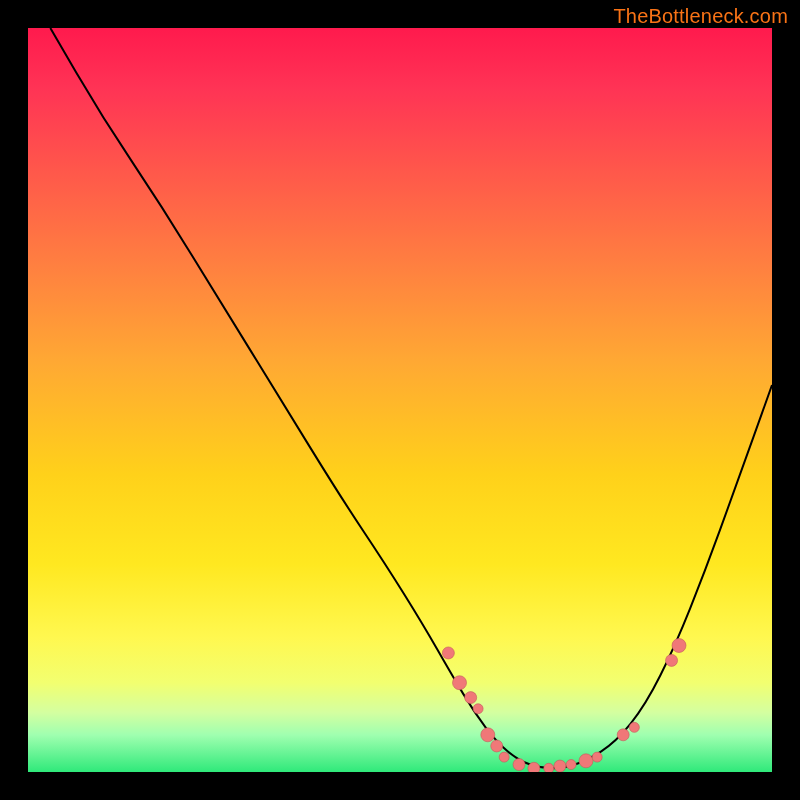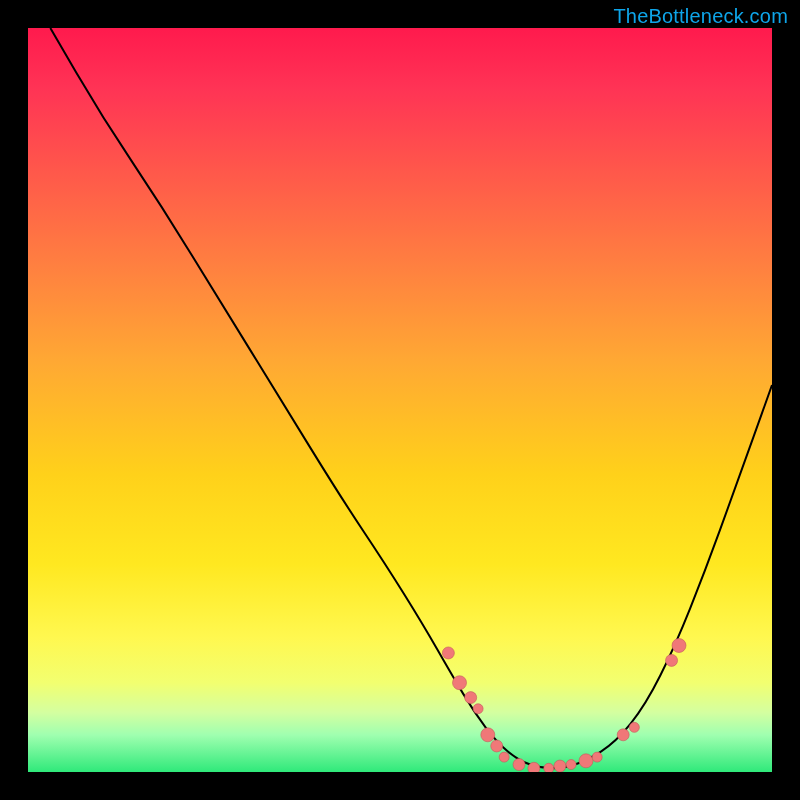--- a/index.html
+++ b/index.html
@@ -24,21 +24,21 @@
       #d4ffa0 92%,
       #a0ffb0 95%,
       #2fe97a 100%);
   }
   svg.curve { position: absolute; left: 0; top: 0; width: 744px; height: 744px; }
   .watermark {
     position: absolute;
     top: 6px;
     right: 12px;
     font: 400 20px/1 Arial, Helvetica, sans-serif;
-    color: #0ea5e9;
+    color: #f97316;
     letter-spacing: 0.2px;
   }
 </style>
 </head>
 <body>
 <div class="frame">
   <div class="plot-area">
     <svg class="curve" viewBox="0 0 744 744">
         <path d="M 22.32 0 Q 22.32 0 48.36 44.639999999999986 Q 74.4 89.27999999999997 104.16 133.91999999999996 Q 133.92 178.55999999999995 163.68 226.91999999999996 Q 193.44 275.28 223.2 323.64 Q 252.96 372 282.71999999999997 420.36 Q 312.47999999999996 468.72 334.79999999999995 502.2 Q 357.12 535.68 375.72 565.44 Q 394.32 595.2 409.2 621.24 Q 424.08 647.28 435.24 665.88 Q 446.4 684.48 457.56 699.36 Q 468.72 714.24 479.88 723.54 Q 491.04 732.84 502.20000000000005 736.56 Q 513.36 740.28 524.52 740.28 Q 535.68 740.28 546.8399999999999 736.56 Q 558 732.84 572.88 723.54 Q 587.76 714.24 602.64 695.64 Q 617.52 677.04 632.4 647.28 Q 647.28 617.52 662.1600000000001 580.3199999999999 Q 677.0400000000001 543.12 691.9200000000001 502.2 Q 706.8 461.28 725.4 409.2 T 744 357.12" fill="none" stroke="#000000" stroke-width="2"></path>
         <circle cx="420.35999999999996" cy="624.96" r="6" fill="#f07878" stroke="#c25a5a" stroke-width="0.6"></circle>

